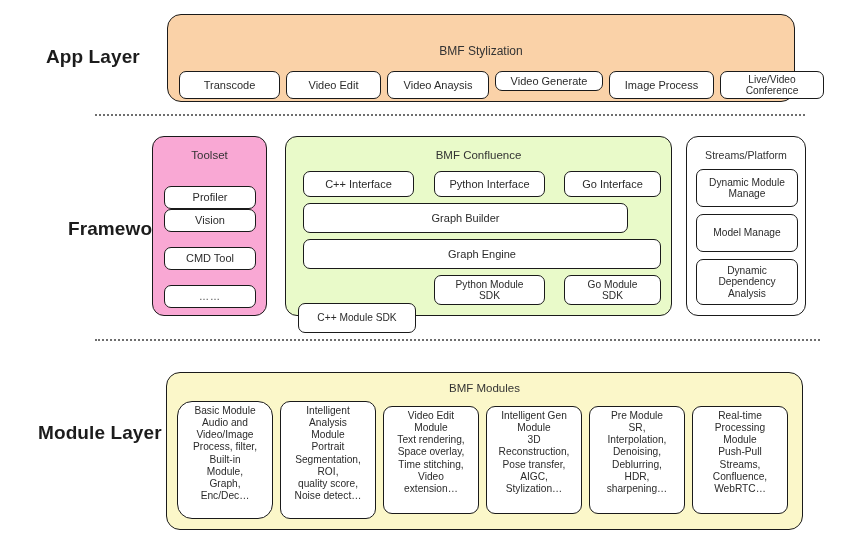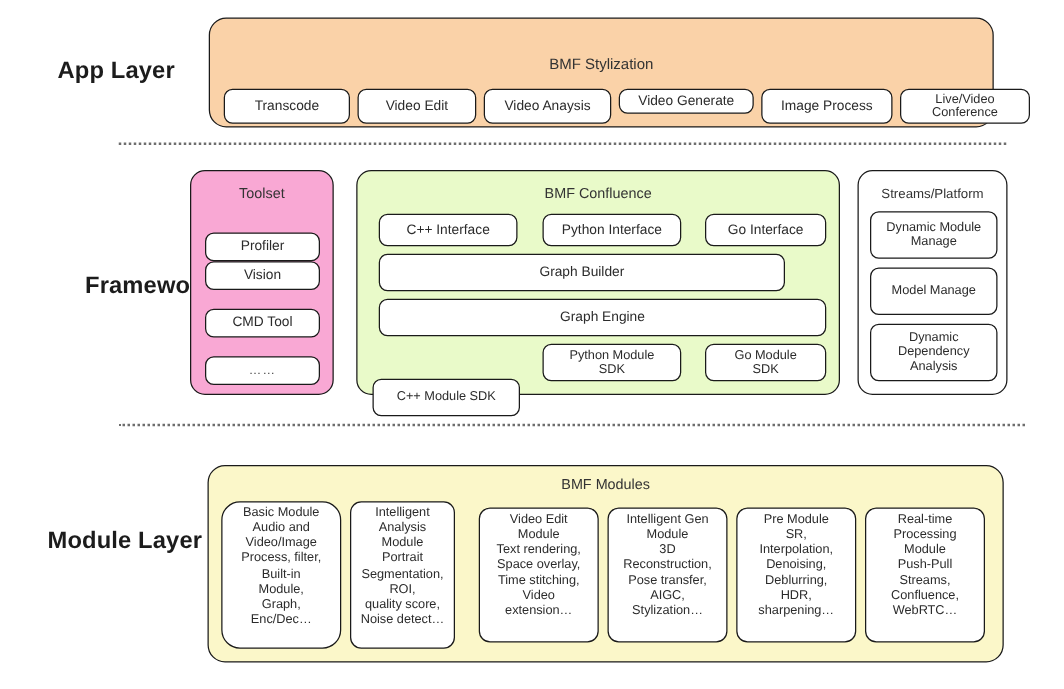--- a/index.html
+++ b/index.html
@@ -173,21 +173,21 @@
   <div class="panel-title">BMF Modules</div>
 
   <div class="chip mod" style="left:10px;top:28px;width:96px;height:118px;white-space:pre-line;border-radius:15px;">Basic Module
 Audio and
 Video/Image
 Process, filter,
 Built-in
 Module,
 Graph,
 Enc/Dec…</div>
-  <div class="chip mod" style="left:113px;top:28px;width:84px;height:118px;white-space:pre-line;">Intelligent
+  <div class="chip mod" style="left:113px;top:28px;width:96px;height:118px;white-space:pre-line;border-radius:10px;">Intelligent
 Analysis
 Module
 Portrait
 Segmentation,
 ROI,
 quality score,
 Noise detect…</div>
   <div class="chip mod" style="left:216px;top:33px;width:96px;height:108px;white-space:pre-line;">Video Edit
 Module
 Text rendering,

